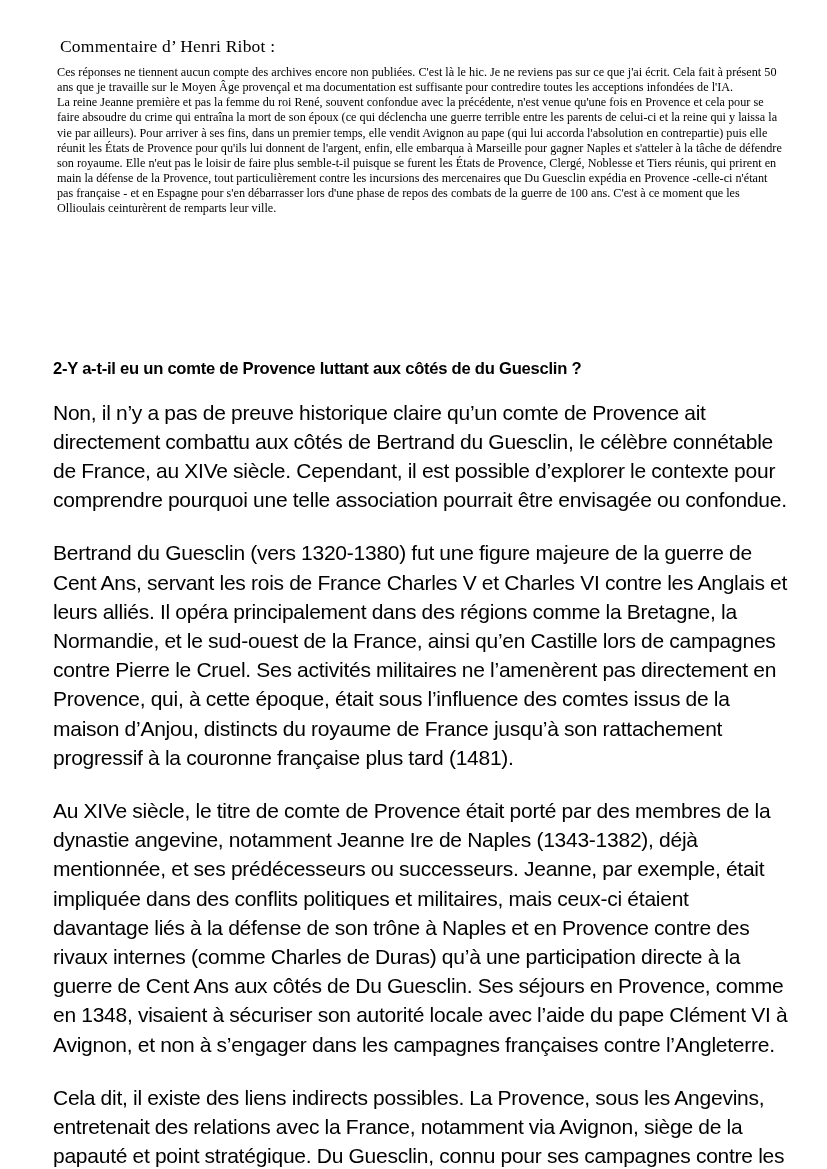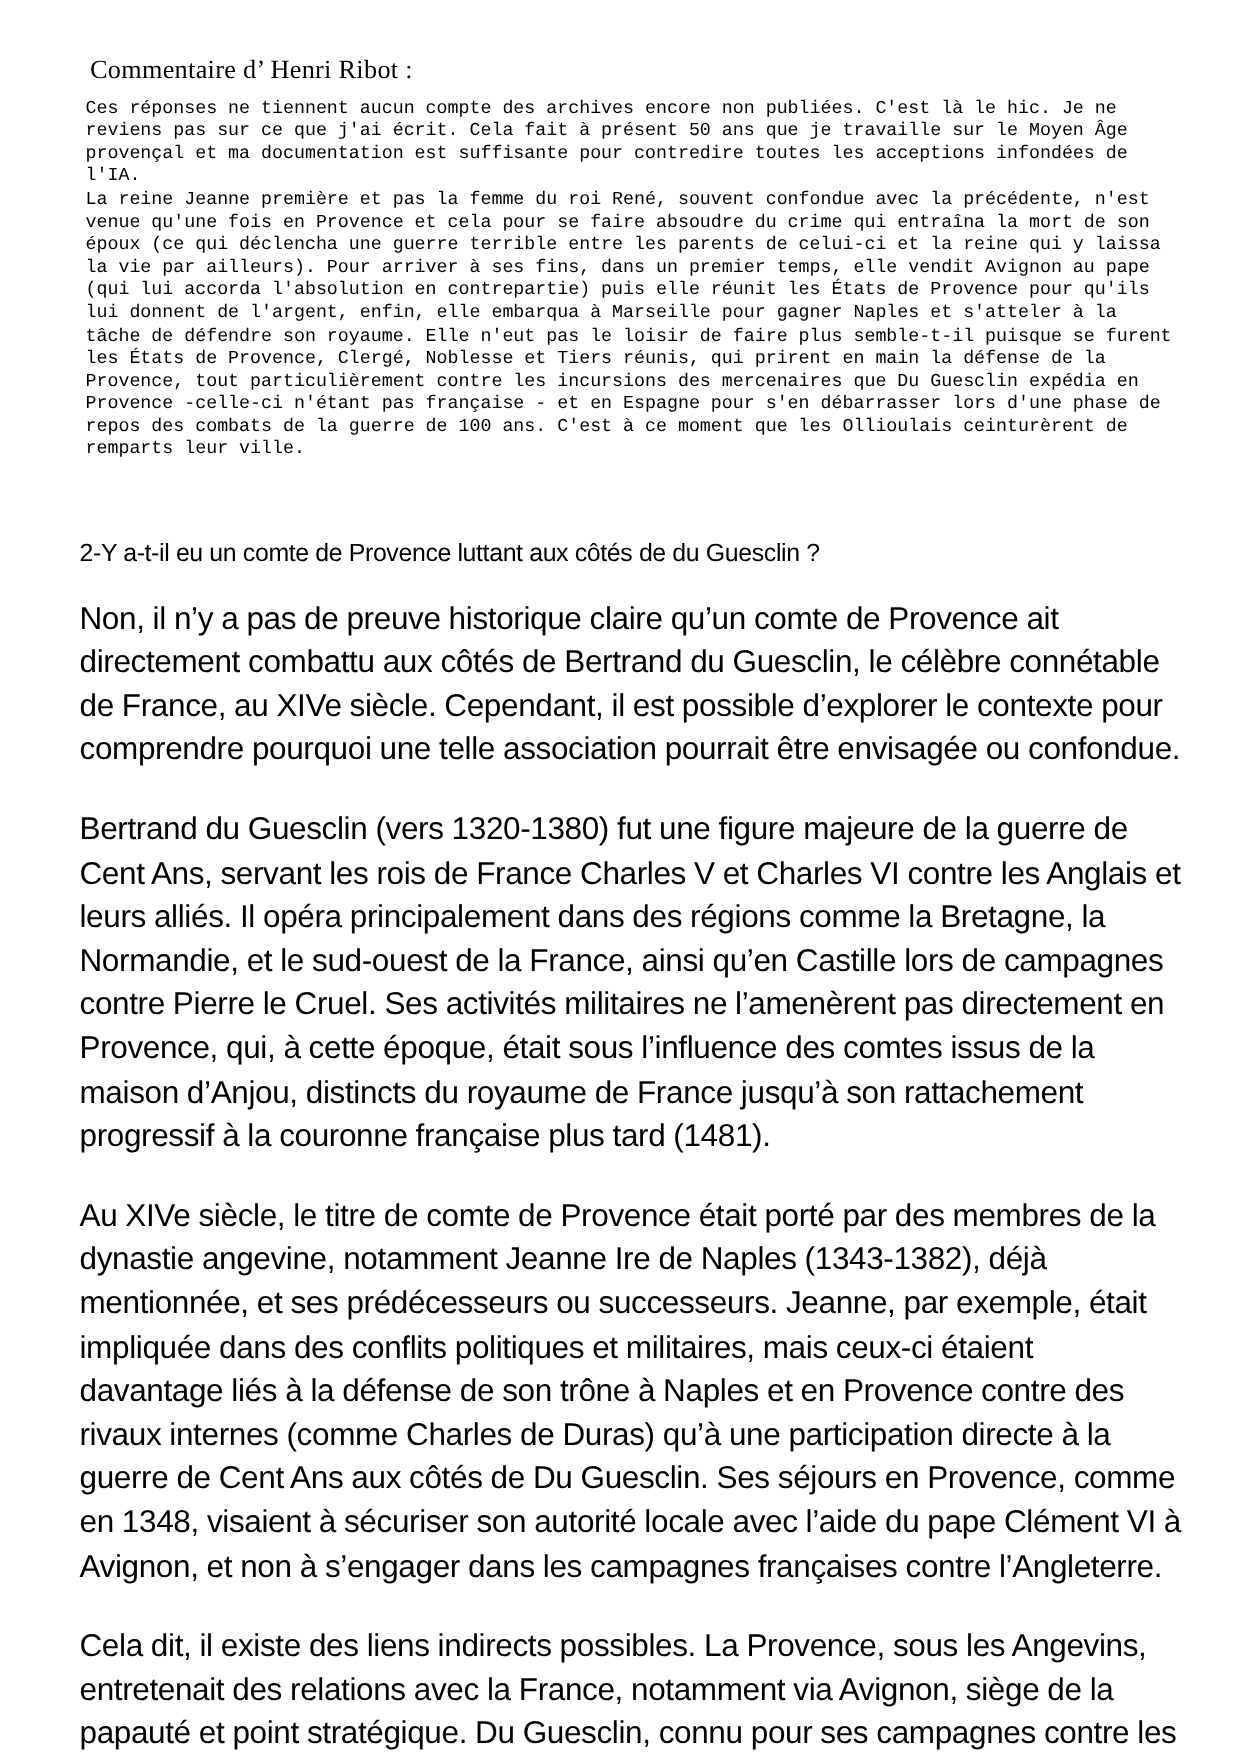--- a/index.html
+++ b/index.html
@@ -38,42 +38,42 @@
     color: #000;
     white-space: nowrap;
   }
 
   
   .quoted-block {
     position: absolute;
     left: 57px;
     top: 65px;
     width: 727px;
-    font-family: Liberation Mono, monospace;
+    font-family: Liberation Serif, serif;
     font-size: 12.2px;
     line-height: 15.15px;
     text-align: left;
     color: #000;
   }
   .quoted-block p {
     margin: 0;
   }
 
   
   .main {
     position: absolute;
     left: 53px;
     top: 358px;
     width: 735px;
   }
 
   .q-heading {
     font-family: "Liberation Sans", sans-serif;
     font-size: 16.6px;
-    font-weight: normal;
+    font-weight: bold;
     line-height: 1.3;
     letter-spacing: -0.25px;
     margin: 0 0 18px 0;
     color: #000;
   }
 
   .body-para {
     font-family: "Liberation Sans", sans-serif;
     font-size: 21px;
     line-height: 29.2px;

